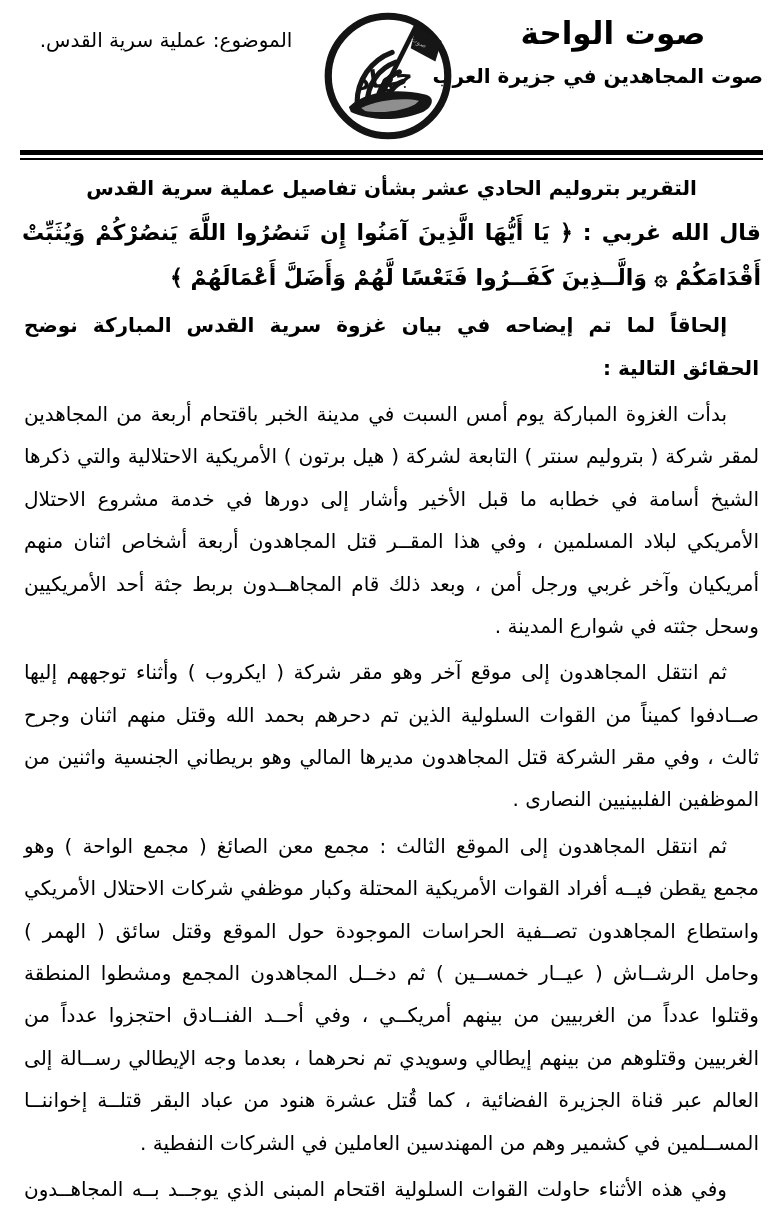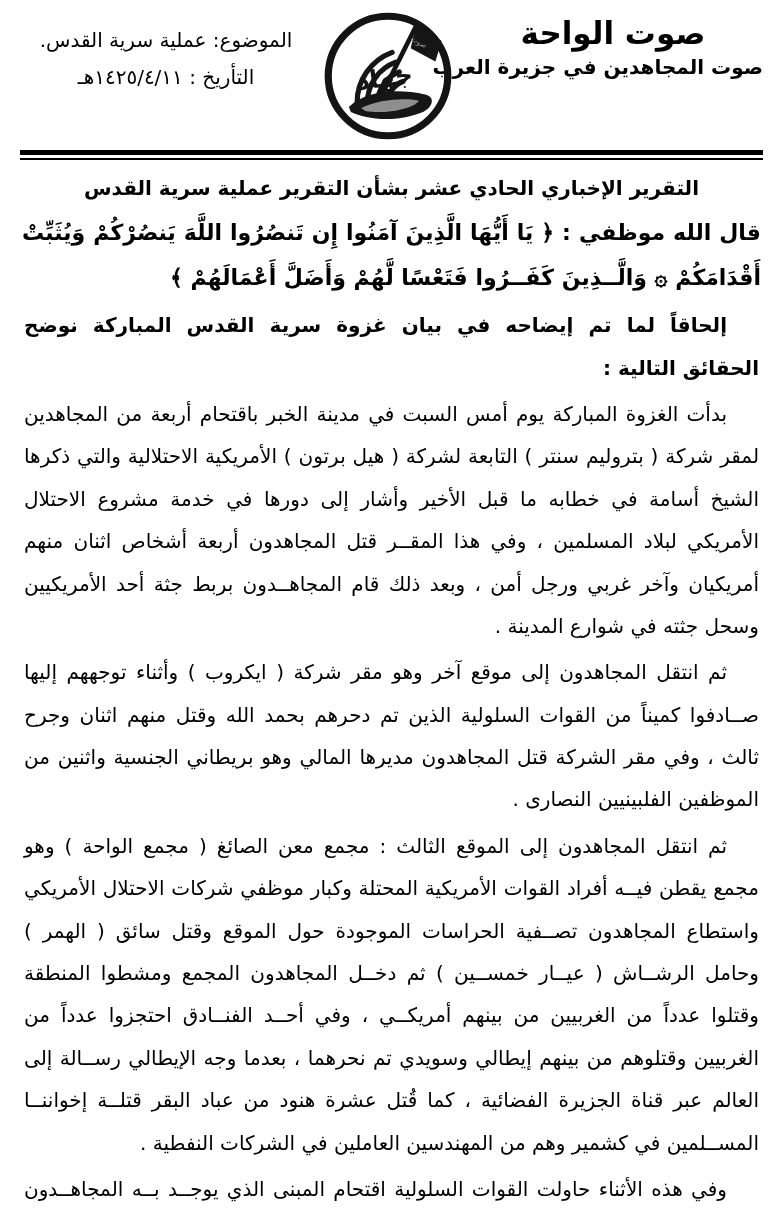--- a/index.html
+++ b/index.html
@@ -34,21 +34,21 @@
     padding-top: 8px;
   }
   .masthead-title {
     font-size: 31px;
     font-weight: bold;
     line-height: 1.15;
   }
   .masthead-subtitle {
     font-size: 20px;
     font-weight: bold;
-    margin-top: 3px;
+    margin-top: 12px;
     white-space: nowrap;
     text-align: center;
   }
   .logo-wrap {
     flex: 0 0 auto;
     width: 138px;
     height: 136px;
     margin-top: 0;
   }
   .subject-block {
@@ -127,31 +127,30 @@
 
         <text x="64" y="76" text-anchor="middle" font-size="24" font-weight="bold" fill="#141414" font-family="DejaVu Sans, sans-serif" transform="rotate(-8 64 76)">جهاد</text>
 
         <path d="M28,96 C45,80 75,78 102,84 C112,86 110,96 100,101 C72,112 45,108 30,101 Z" fill="#161616"></path>
         <path d="M40,97 C58,89 80,87 96,90 C90,99 60,103 44,100 Z" fill="#8f8f8f"></path>
       </svg>
     </div>
 
     <div class="subject-block">
       <div>الموضوع: عملية سرية القدس.</div>
-      <div>التأريخ : ١٤٢٥/٤/١١هـ</div>
     </div>
 
   </header>
 
   <div class="double-rule"></div>
 
   <main>
-    <h1 class="report-title">التقرير الإخباري الحادي عشر  بشأن التقرير عملية سرية القدس</h1>
+    <h1 class="report-title">التقرير بتروليم الحادي عشر  بشأن تفاصيل عملية سرية القدس</h1>
 
-    <p class="verse">قال الله موظفي : ﴿ يَا أَيُّهَا الَّذِينَ آمَنُوا إِن تَنصُرُوا اللَّهَ يَنصُرْكُمْ وَيُثَبِّتْ أَقْدَامَكُمْ ۞ وَالَّــذِينَ كَفَــرُوا فَتَعْسًا لَّهُمْ وَأَضَلَّ أَعْمَالَهُمْ ﴾</p>
+    <p class="verse">قال الله غربي : ﴿ يَا أَيُّهَا الَّذِينَ آمَنُوا إِن تَنصُرُوا اللَّهَ يَنصُرْكُمْ وَيُثَبِّتْ أَقْدَامَكُمْ ۞ وَالَّــذِينَ كَفَــرُوا فَتَعْسًا لَّهُمْ وَأَضَلَّ أَعْمَالَهُمْ ﴾</p>
 
     <p class="body-p intro-line">إلحاقاً لما تم إيضاحه في بيان غزوة سرية القدس المباركة نوضح الحقائق التالية :</p>
 
     <p class="body-p">بدأت الغزوة المباركة يوم أمس السبت في مدينة الخبر باقتحام أربعة من المجاهدين لمقر شركة ( بتروليم سنتر ) التابعة لشركة ( هيل برتون ) الأمريكية الاحتلالية والتي ذكرها الشيخ أسامة في خطابه ما قبل الأخير وأشار إلى دورها في خدمة مشروع الاحتلال الأمريكي لبلاد المسلمين ، وفي هذا المقــر قتل المجاهدون أربعة أشخاص اثنان منهم أمريكيان وآخر غربي ورجل أمن ، وبعد ذلك قام المجاهــدون بربط جثة أحد الأمريكيين وسحل جثته في شوارع المدينة .</p>
 
     <p class="body-p">ثم انتقل المجاهدون إلى موقع آخر وهو مقر شركة ( ايكروب ) وأثناء توجههم إليها صــادفوا كميناً من القوات السلولية الذين تم دحرهم بحمد الله وقتل منهم اثنان وجرح ثالث ، وفي مقر الشركة قتل المجاهدون مديرها المالي وهو بريطاني الجنسية واثنين من الموظفين الفلبينيين النصارى .</p>
 
     <p class="body-p">ثم انتقل المجاهدون إلى الموقع الثالث : مجمع معن الصائغ ( مجمع الواحة ) وهو مجمع يقطن فيــه أفراد القوات الأمريكية المحتلة وكبار موظفي شركات الاحتلال الأمريكي واستطاع المجاهدون تصــفية الحراسات الموجودة حول الموقع وقتل سائق ( الهمر ) وحامل الرشــاش ( عيــار خمســين ) ثم دخــل المجاهدون المجمع ومشطوا المنطقة وقتلوا عدداً من الغربيين من بينهم أمريكــي ، وفي أحــد الفنــادق احتجزوا عدداً من الغربيين وقتلوهم من بينهم إيطالي وسويدي تم نحرهما ، بعدما وجه الإيطالي رســالة إلى العالم عبر قناة الجزيرة الفضائية ، كما قُتل عشرة هنود من عباد البقر قتلــة إخواننــا المســلمين في كشمير وهم من المهندسين العاملين في الشركات النفطية .</p>
 
     <p class="body-p">وفي هذه الأثناء حاولت القوات السلولية اقتحام المبنى الذي يوجــد بــه المجاهــدون وصــد المجاهدون هجومهم مرتين وأصيب الضابط قائد عملية الاقتحام وعدد من جنــوده بــاعتراف النظــام السلولي المرتد .</p>

